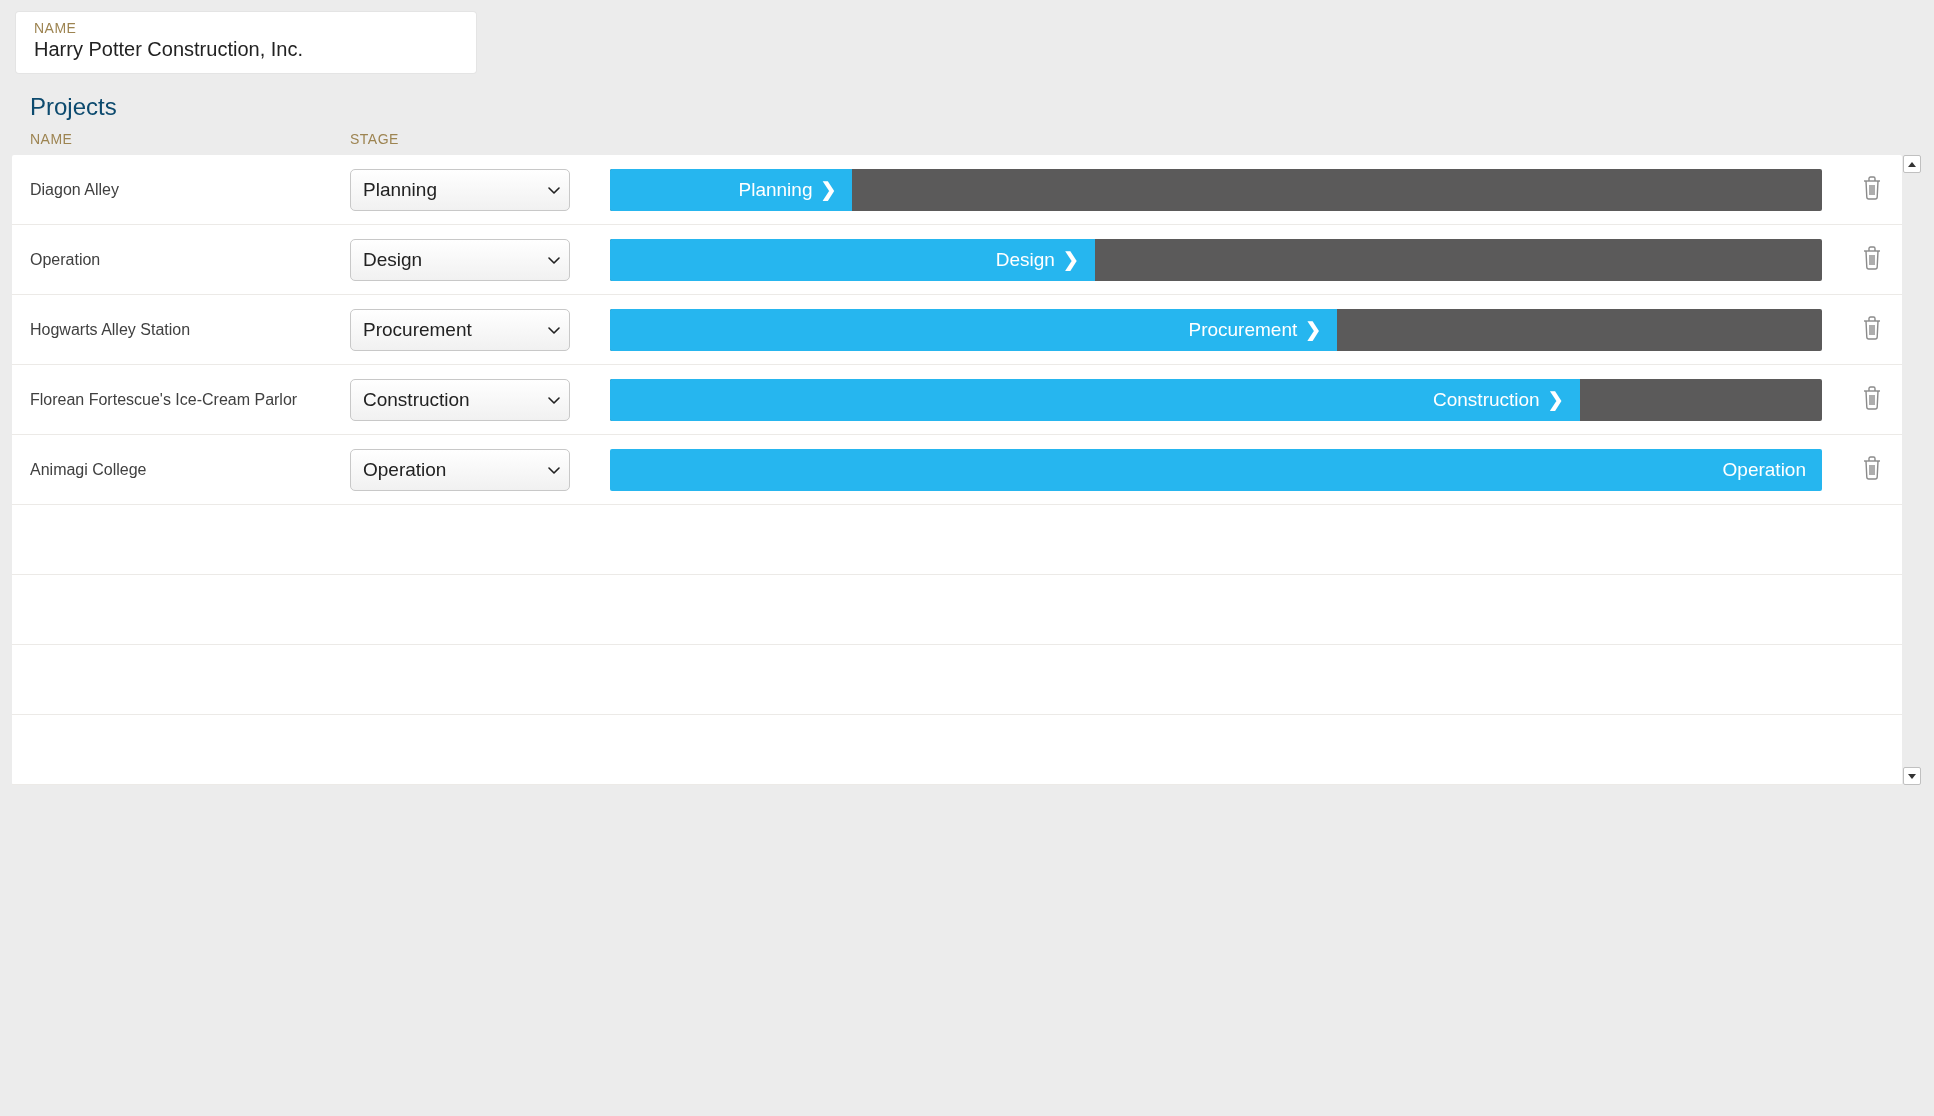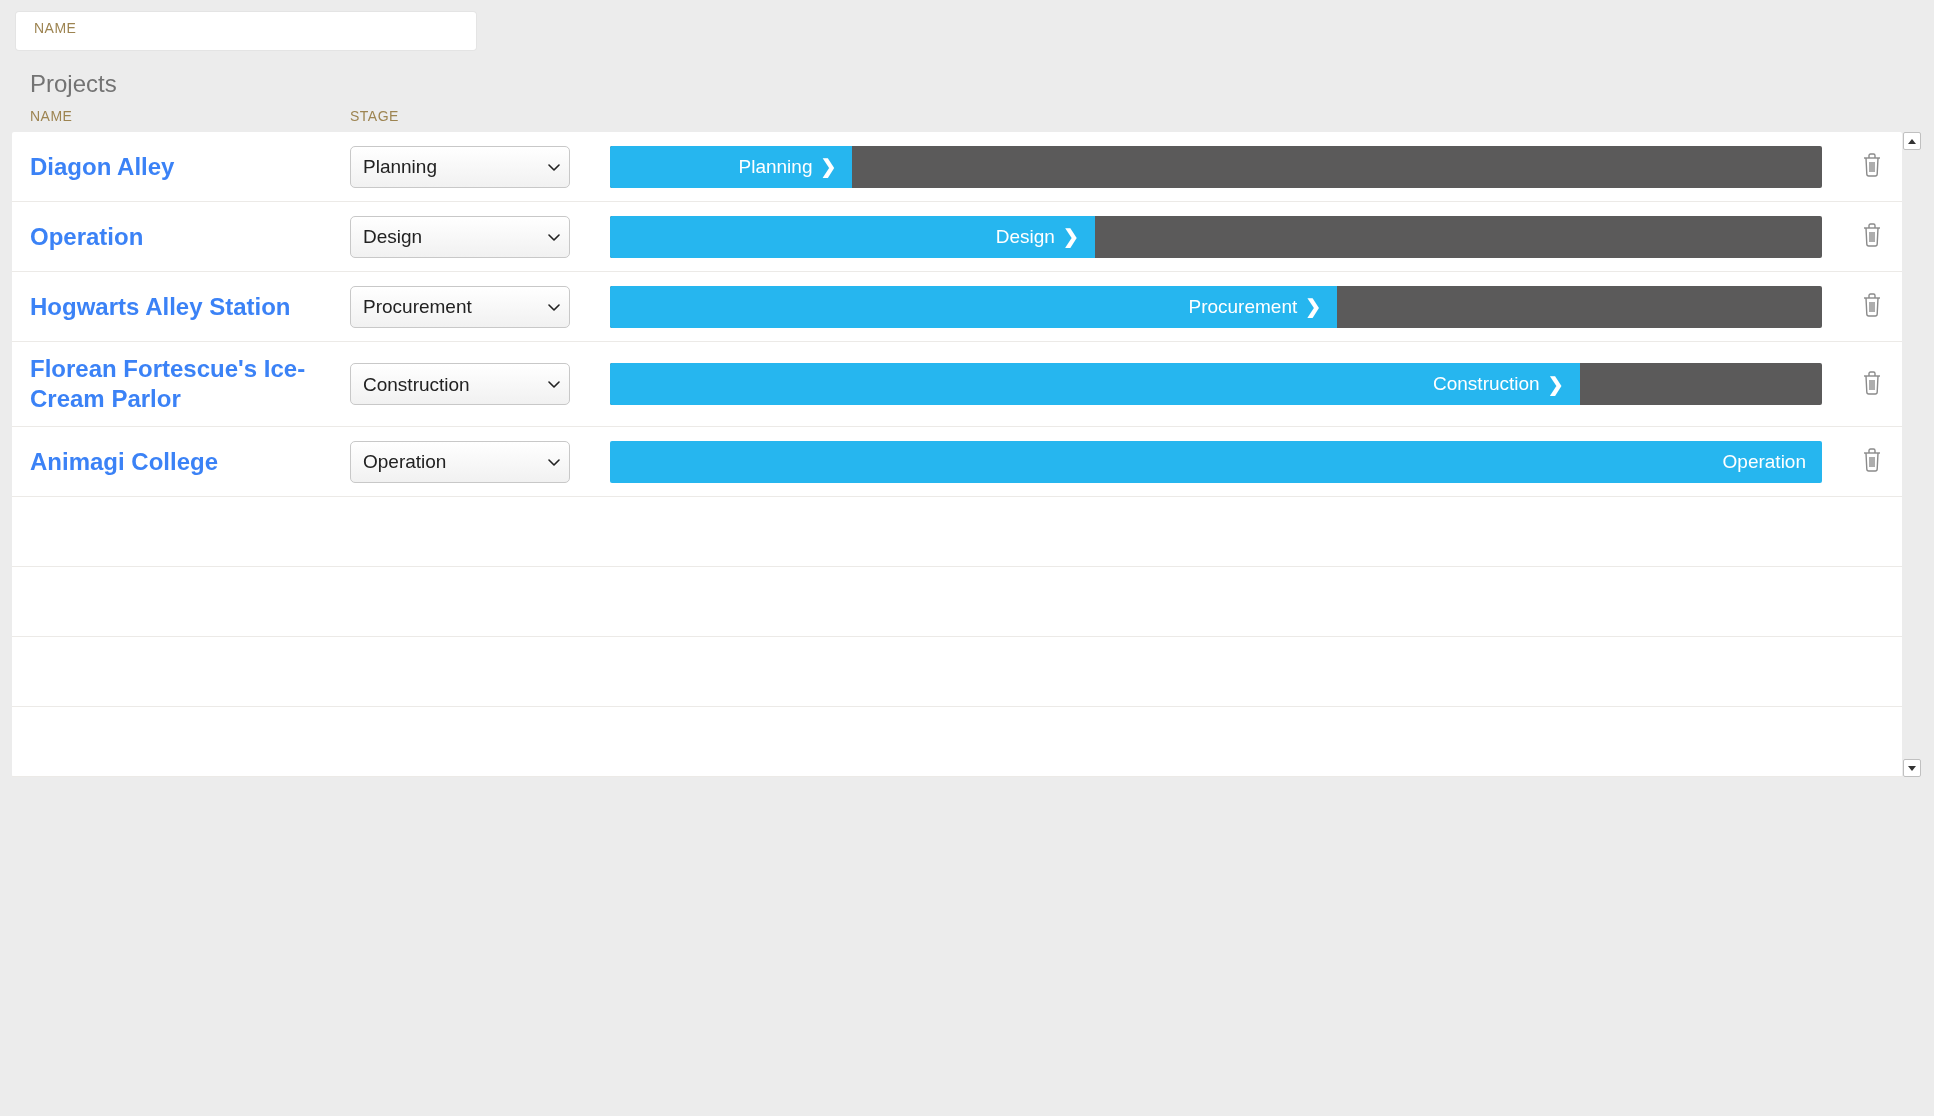--- a/index.html
+++ b/index.html
@@ -28,21 +28,21 @@
     margin-bottom: 2px;
   }
   .name-value {
     font-size: 20px;
     color: #222;
   }
 
   .section-title {
     font-size: 24px;
     font-weight: 400;
-    color: #737373;
+    color: #0c4a6e;
     margin: 0 0 10px 18px;
   }
 
   .col-headers {
     display: grid;
     grid-template-columns: 320px 260px 1fr 60px 20px;
     padding: 0 0 8px 18px;
   }
   .col-headers .hdr {
     font-size: 14px;
@@ -62,25 +62,24 @@
   .row {
     display: grid;
     grid-template-columns: 320px 260px 1fr 60px;
     align-items: center;
     border-bottom: 1px solid #eceae7;
     min-height: 70px;
     padding: 12px 0 12px 18px;
   }
   .row.empty { min-height: 70px; }
   .proj-name {
-    font-size: 24px;
-    color: #3b82f6;
+    font-size: 16px;
+    color: #404040;
     padding-right: 20px;
     line-height: 1.25;
-    font-weight: bold;
   }
 
   .select-wrap {
     position: relative;
     width: 220px;
   }
   .select-wrap select {
     width: 100%;
     height: 42px;
     padding: 0 34px 0 12px;
@@ -159,20 +158,21 @@
     cursor: pointer;
     font-size: 10px;
     color: #333;
   }
 </style>
 </head>
 <body>
 
 <div class="name-card">
   <div class="field-label">NAME</div>
+  <div class="name-value">Harry Potter Construction, Inc.</div>
 </div>
 
 <h2 class="section-title">Projects</h2>
 
 <div class="col-headers">
   <div class="hdr">NAME</div>
   <div class="hdr">STAGE</div>
   <div></div>
   <div></div>
 </div>

